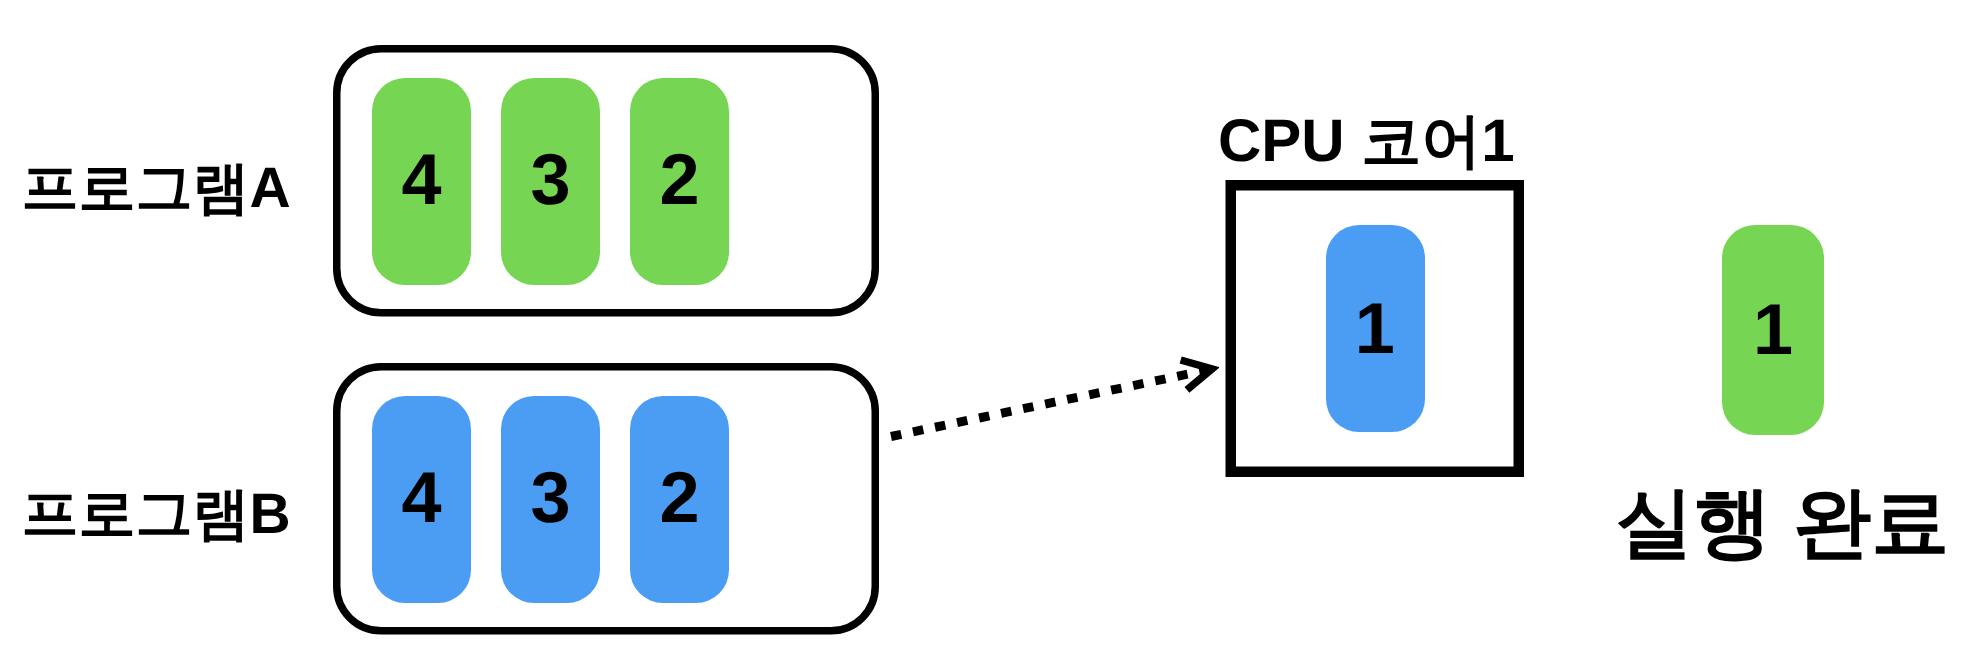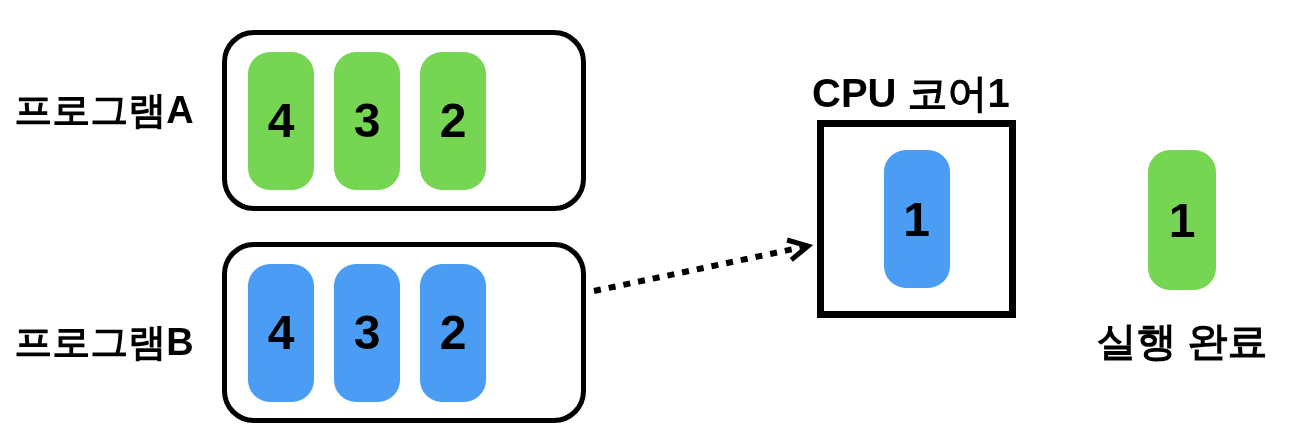--- a/index.html
+++ b/index.html
@@ -18,21 +18,21 @@
   .side-label {
     position: absolute;
     left: 6px;
     width: 196px;
     text-align: center;
     font-size: 38px;
     font-weight: bold;
     color: #000000;
     white-space: nowrap;
   }
-  .label-a { top: 85px; }
+  .label-a { top: 100px; }
   .label-b { top: 317px; }
   .queue-box {
     position: absolute;
     left: 222px;
     width: 364px;
     height: 181px;
     border: 5px solid #000000;
     border-radius: 32px;
     box-sizing: border-box;
     background: #ffffff;
@@ -86,22 +86,21 @@
     left: 1148px;
     top: 150px;
     width: 68px;
     height: 140px;
   }
   .done-label {
     position: absolute;
     left: 1077px;
     top: 314px;
     width: 210px;
-    text-align: center;
-    font-size: 40px;
+    font-size: 52px;
     font-weight: bold;
     color: #000000;
     white-space: nowrap;
   }
   .arrow-layer {
     position: absolute;
     left: 0;
     top: 0;
     width: 1312px;
     height: 436px;

